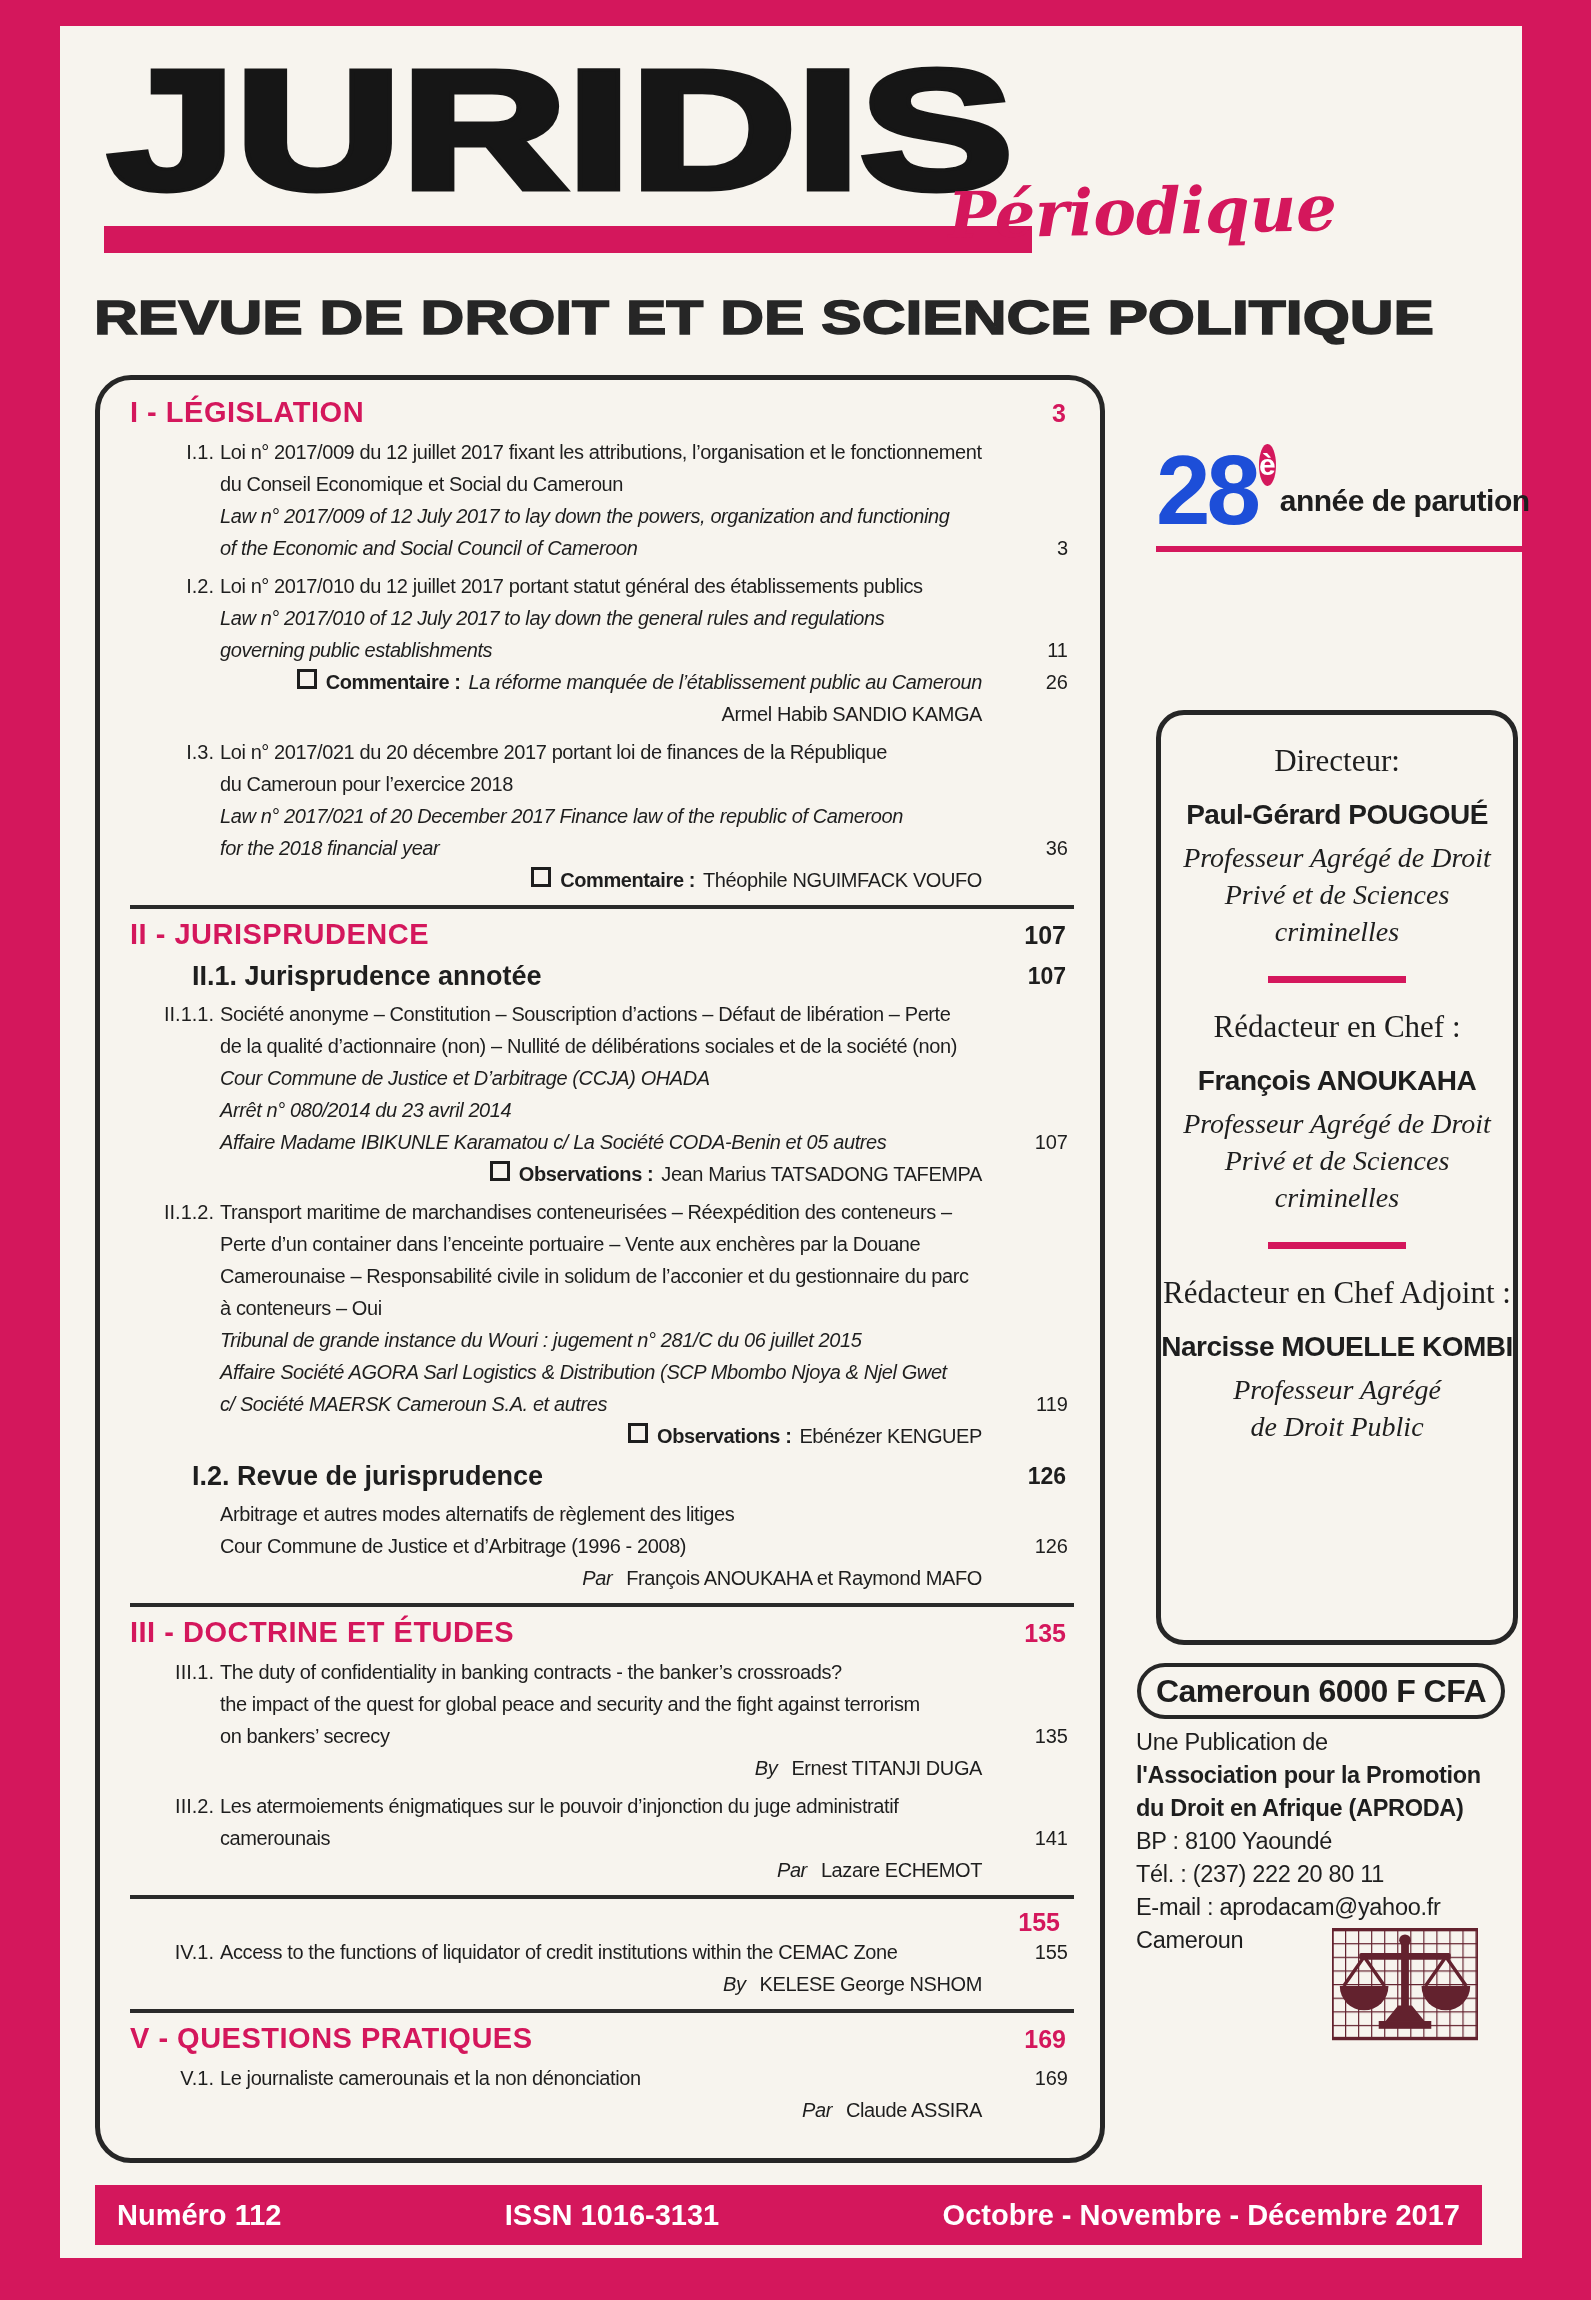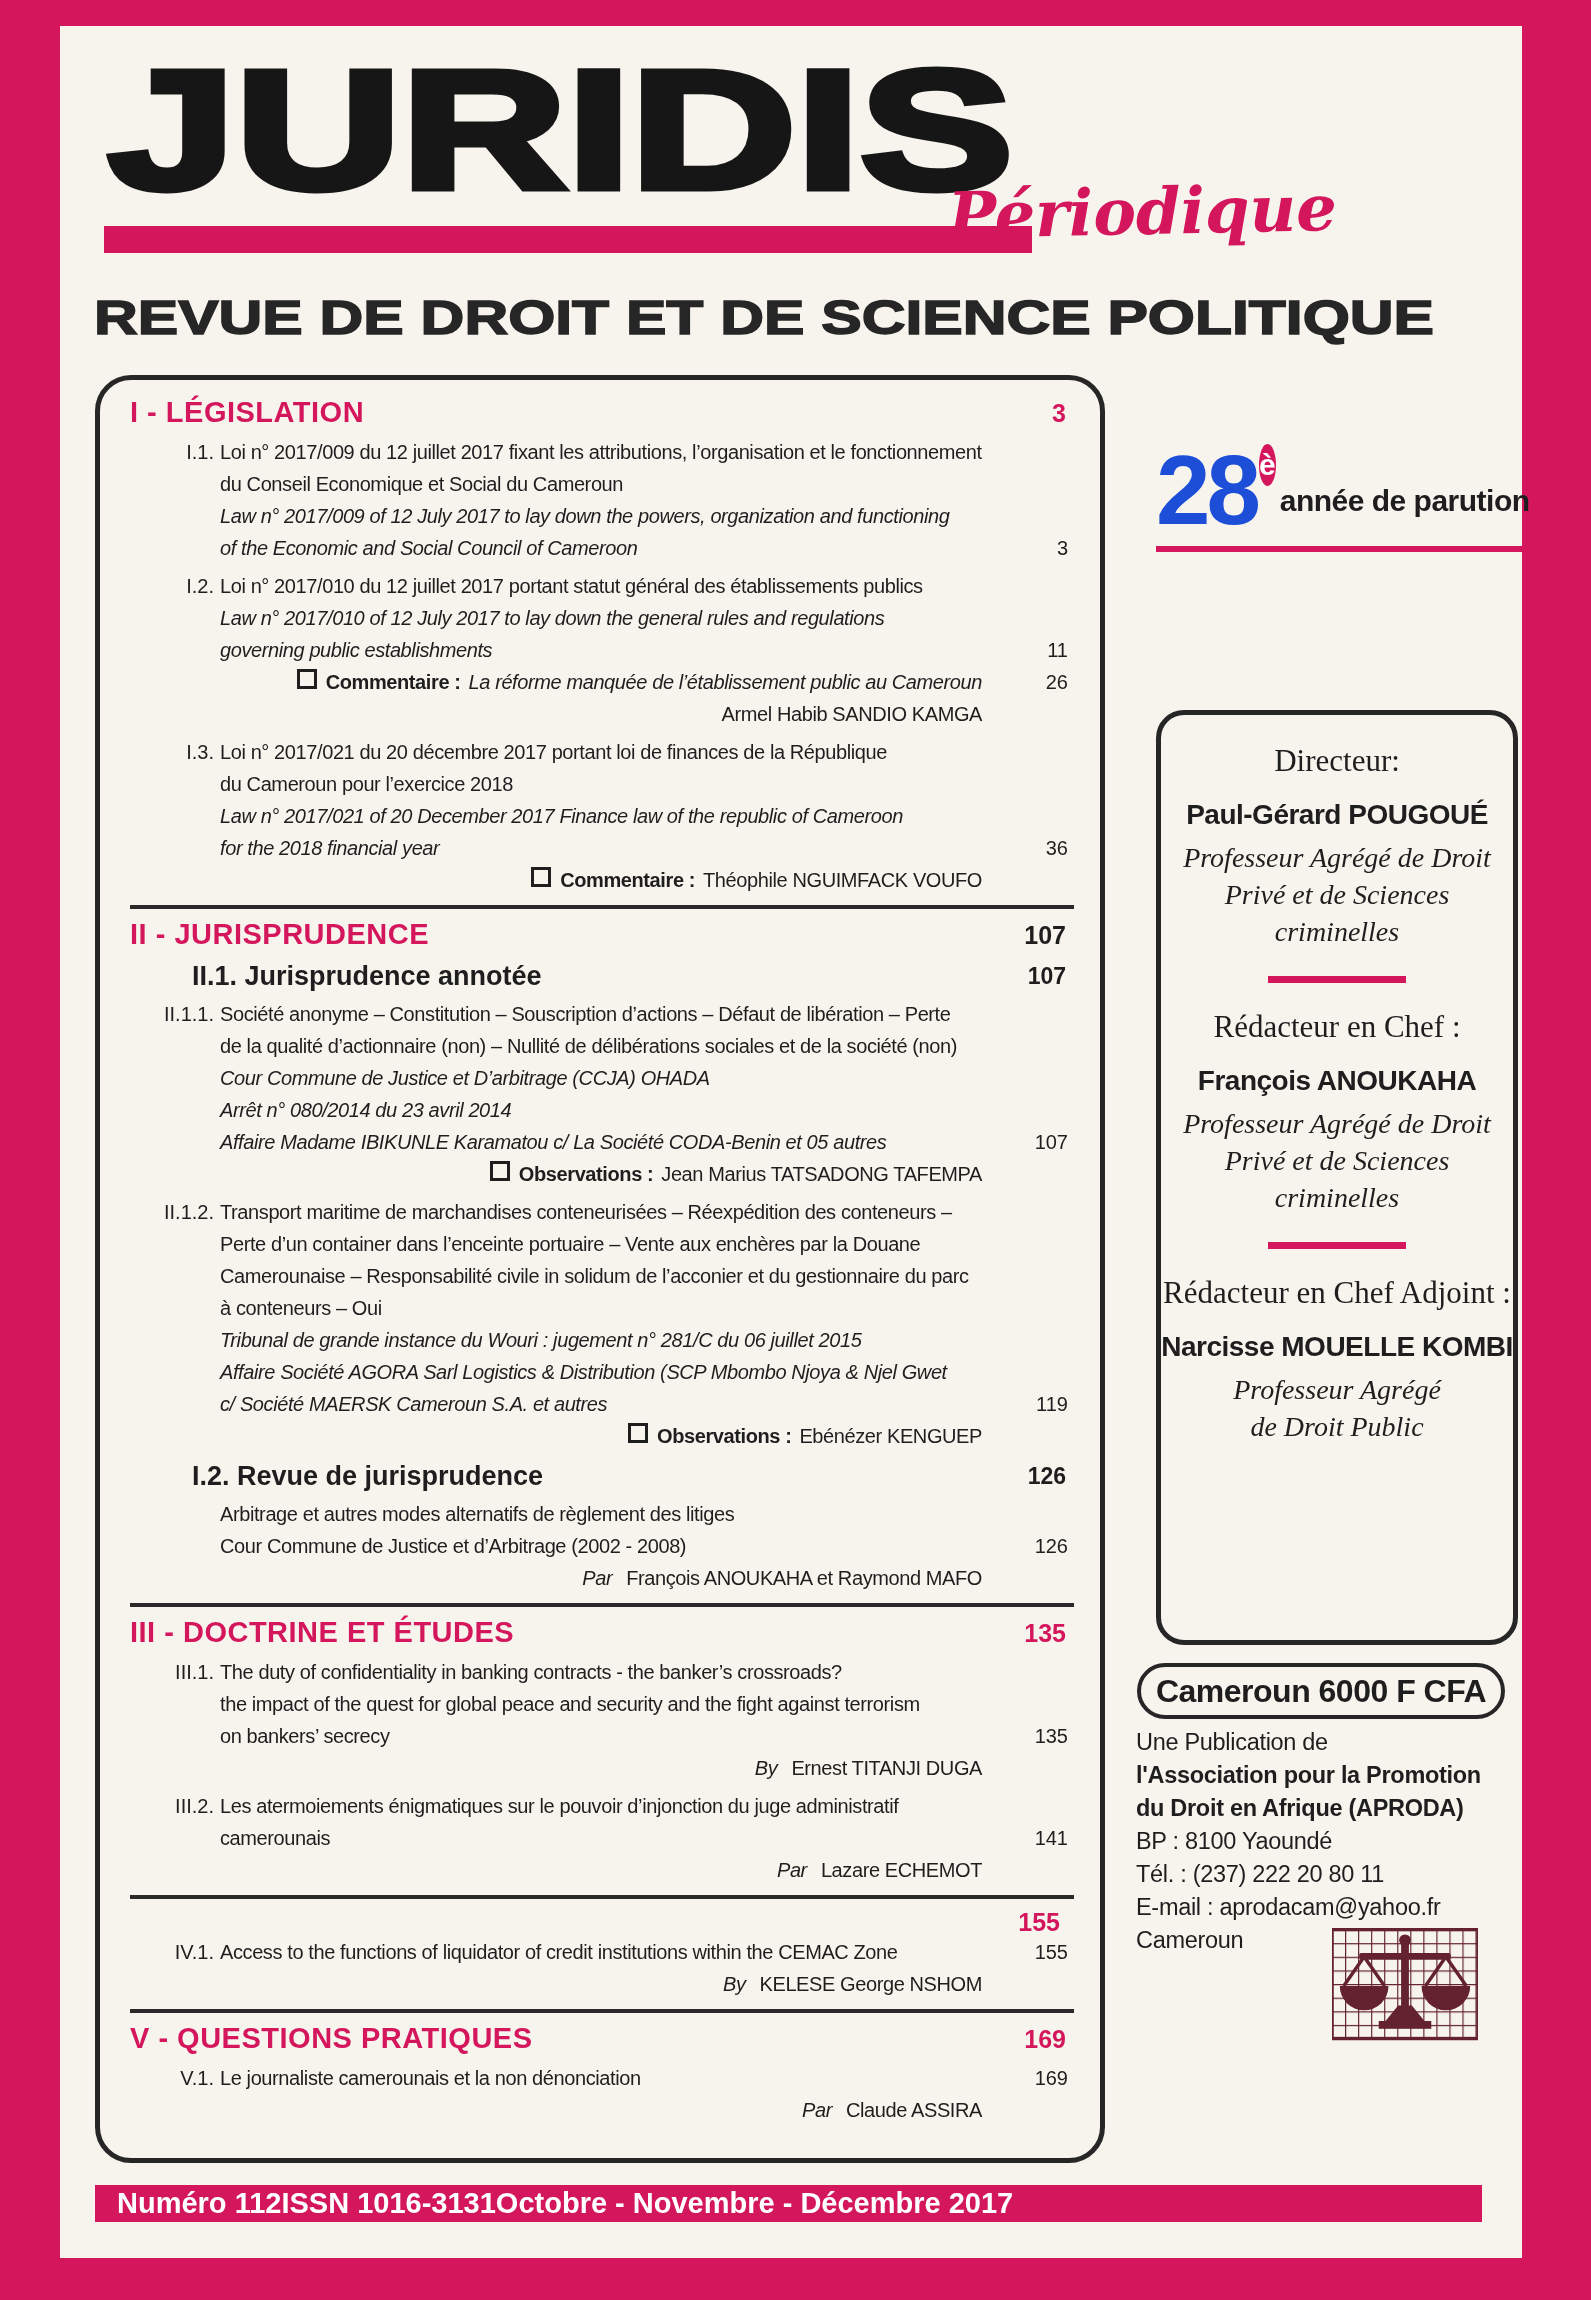--- a/index.html
+++ b/index.html
@@ -57,22 +57,22 @@
 
   .price{position:absolute;left:1077px;top:1637px;width:368px;height:56px;border:4px solid #262626;
          border-radius:32px;box-sizing:border-box;display:flex;align-items:center;justify-content:center;
          font-weight:bold;font-size:32px;letter-spacing:-0.5px;white-space:nowrap;}
   .publisher{position:absolute;left:1076px;top:1700px;width:386px;font-size:23.5px;line-height:33px;
              letter-spacing:-0.3px;}
   .publisher .b{font-weight:bold;}
   .logo-scales{position:absolute;left:1272px;top:1902px;}
 
   
-  .footer-bar{position:absolute;left:35px;top:2159px;width:1387px;height:37px;background:#d4175c;
-              display:flex;align-items:center;
+  .footer-bar{position:absolute;left:35px;top:2159px;width:1387px;height:60px;background:#d4175c;
+              display:flex;align-items:center;justify-content:space-between;
               color:#ffffff;font-weight:bold;font-size:29px;padding:0 22px;box-sizing:border-box;}
 </style>
 </head>
 <body>
 
 <div class="page">
   <div class="inner">
 
     <div class="logo-wrap">
       <svg width="928" height="178">
@@ -156,21 +156,21 @@
             </div>
           </div>
           <div class="sub">
             <span class="sub-label">I.2. Revue de jurisprudence</span>
             <span class="sub-page">126</span>
           </div>
           <div class="entry">
             <div class="num"></div>
             <div class="body">
               <div class="line"><span>Arbitrage et autres modes alternatifs de règlement des litiges</span></div>
-              <div class="line"><span>Cour Commune de Justice et d’Arbitrage (2002 - 2008)</span><span class="pg">126</span></div>
+              <div class="line"><span>Cour Commune de Justice et d’Arbitrage (1996 - 2008)</span><span class="pg">126</span></div>
               <div class="line ctr"><span class="pre">Par</span><span>François ANOUKAHA et Raymond MAFO</span></div>
             </div>
           </div>
           <div class="divider"></div>
           <div class="sec">
             <span class="sec-label">III - DOCTRINE ET ÉTUDES</span>
             <span class="sec-page pink">135</span>
           </div>
           <div class="entry">
             <div class="num">III.1.</div>

